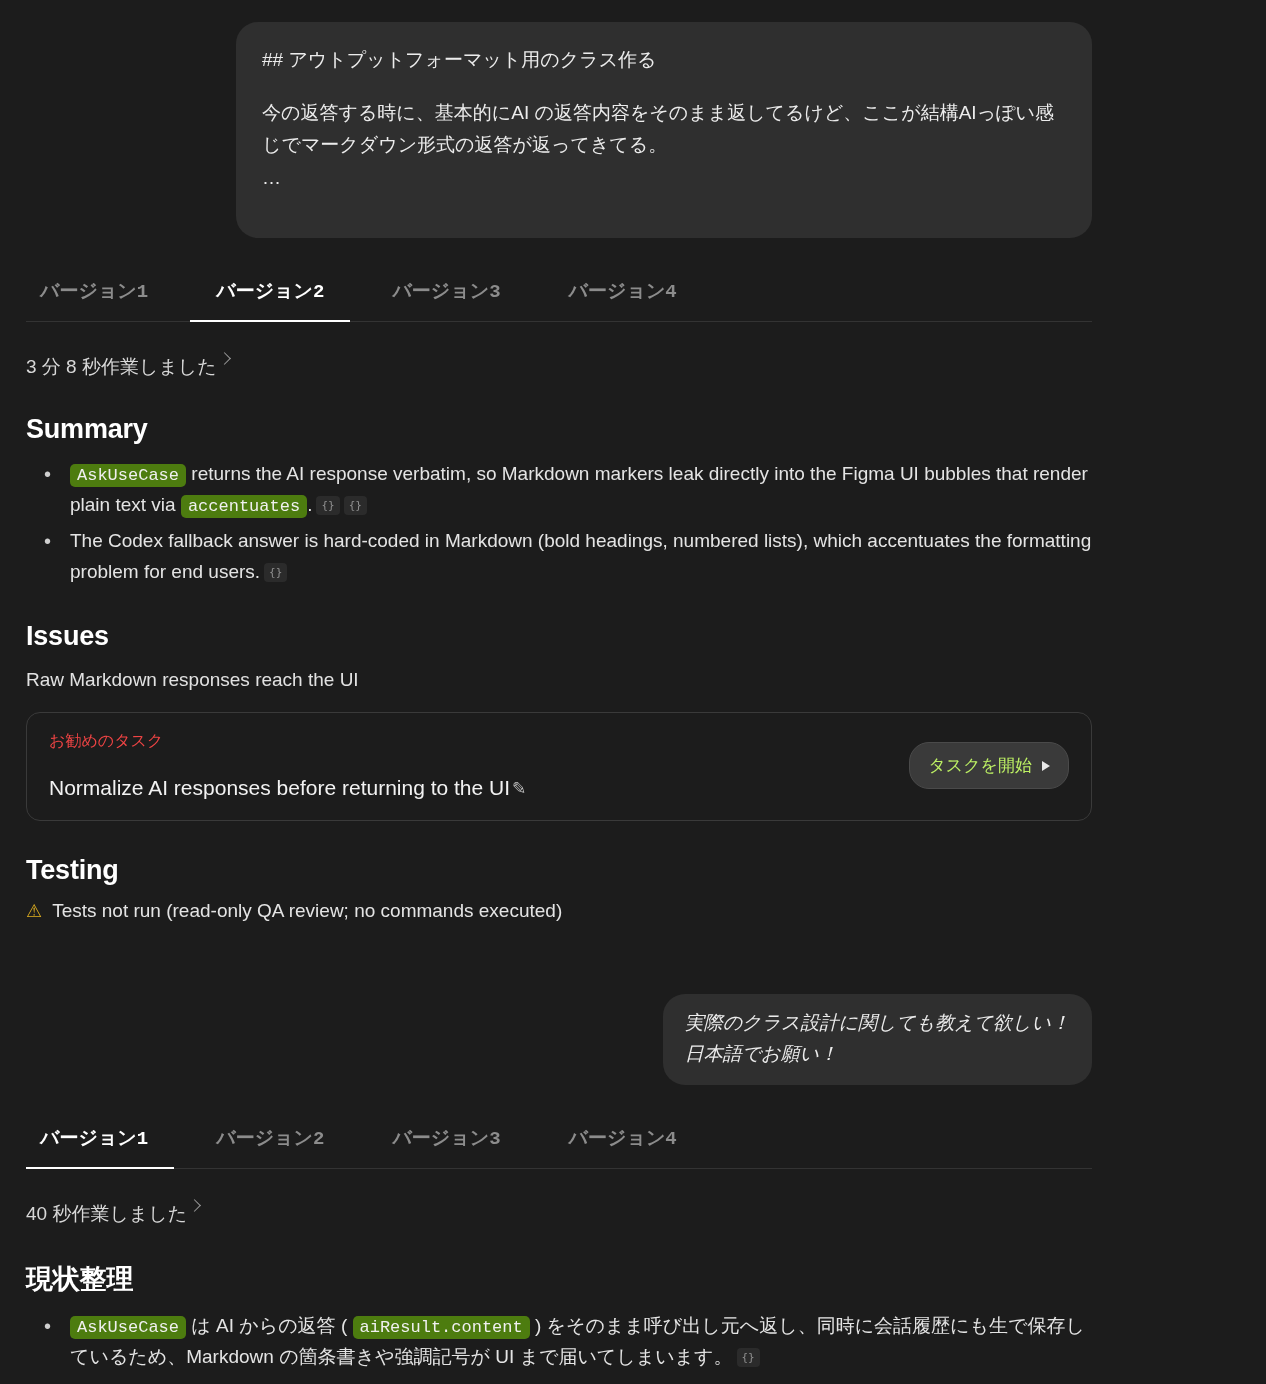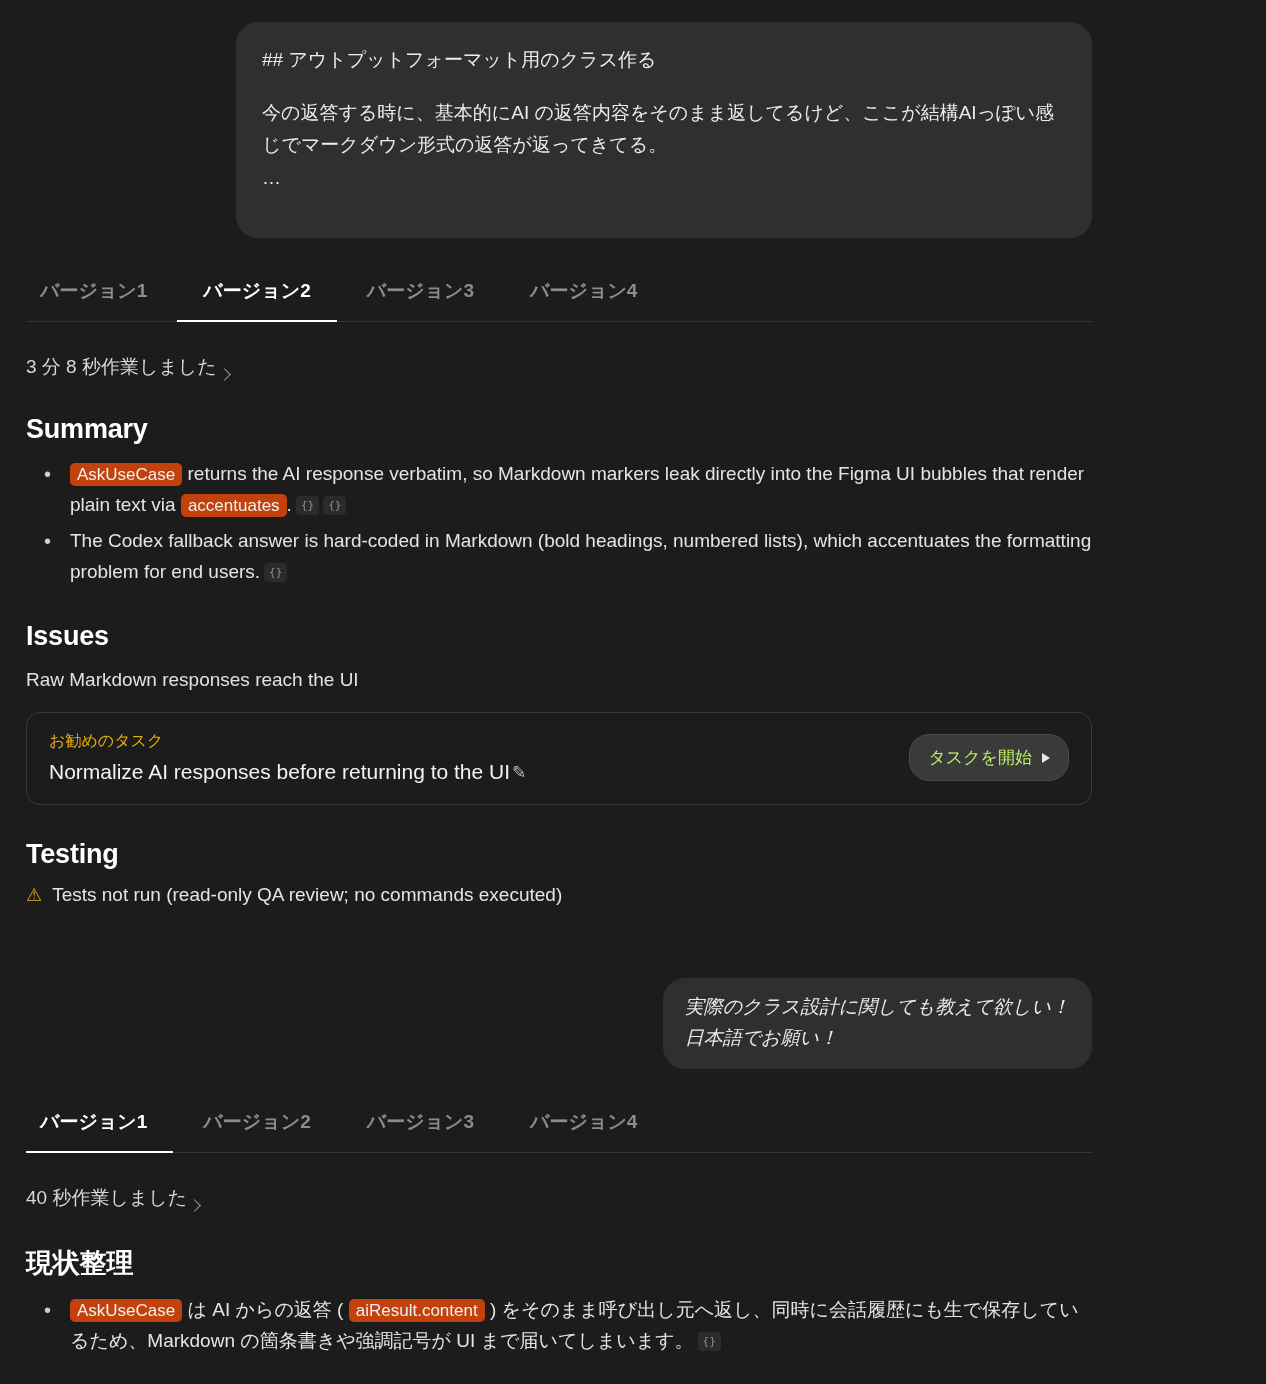--- a/index.html
+++ b/index.html
@@ -48,44 +48,45 @@
     line-height: 1.6;
     color: #ececec;
     max-width: 520px;
     font-style: italic;
   }
 
   
   .tabs {
     display: flex;
     align-items: flex-end;
-    gap: 4px;
+    gap: 16px;
     border-bottom: 1px solid #333333;
     margin-top: 26px;
+    font-family: Liberation Mono, monospace;
   }
   .tab {
     font-size: 19px;
     font-weight: bold;
     color: #8c8c8c;
     padding: 14px 26px 16px 26px;
     cursor: pointer;
     white-space: nowrap;
     border-bottom: 2px solid transparent;
     margin-bottom: -1px;
   }
   .tab:first-child { padding-left: 14px; }
   .tab.active {
     color: #ffffff;
     border-bottom: 2px solid #ffffff;
   }
 
   
   .worktime {
     display: flex;
-    align-items: flex-end;
+    align-items: flex-start;
     gap: 3px;
     font-size: 19px;
     color: #d8d8d8;
     margin-top: 32px;
     cursor: pointer;
   }
   .chev {
     display: inline-block;
     width: 9px;
     height: 9px;
@@ -120,22 +121,22 @@
   ul.bullets li::before {
     content: "•";
     position: absolute;
     left: -26px;
     top: -1px;
     color: #cfcfcf;
     font-size: 20px;
   }
 
   code.inline {
-    font-family: Liberation Sans, sans-serif;
-    background: #c2410c;
+    font-family: Liberation Mono, monospace;
+    background: #4d7c0f;
     border-radius: 5px;
     padding: 2px 7px;
     font-size: 17px;
     color: #f0f0f0;
     white-space: nowrap;
   }
 
   .cite {
     display: inline-block;
     font-family: "DejaVu Sans Mono", monospace;
@@ -162,22 +163,22 @@
     border: 1px solid #3a3a3a;
     border-radius: 14px;
     padding: 18px 22px 20px 22px;
     display: flex;
     align-items: center;
     justify-content: space-between;
     gap: 20px;
   }
   .task-label {
     font-size: 16px;
-    color: #eab308;
-    margin-bottom: 8px;
+    color: #ef4444;
+    margin-bottom: 24px;
   }
   .task-title {
     font-size: 21px;
     color: #f2f2f2;
     display: flex;
     align-items: center;
     gap: 2px;
     text-align: center;
   }
   .pencil {

